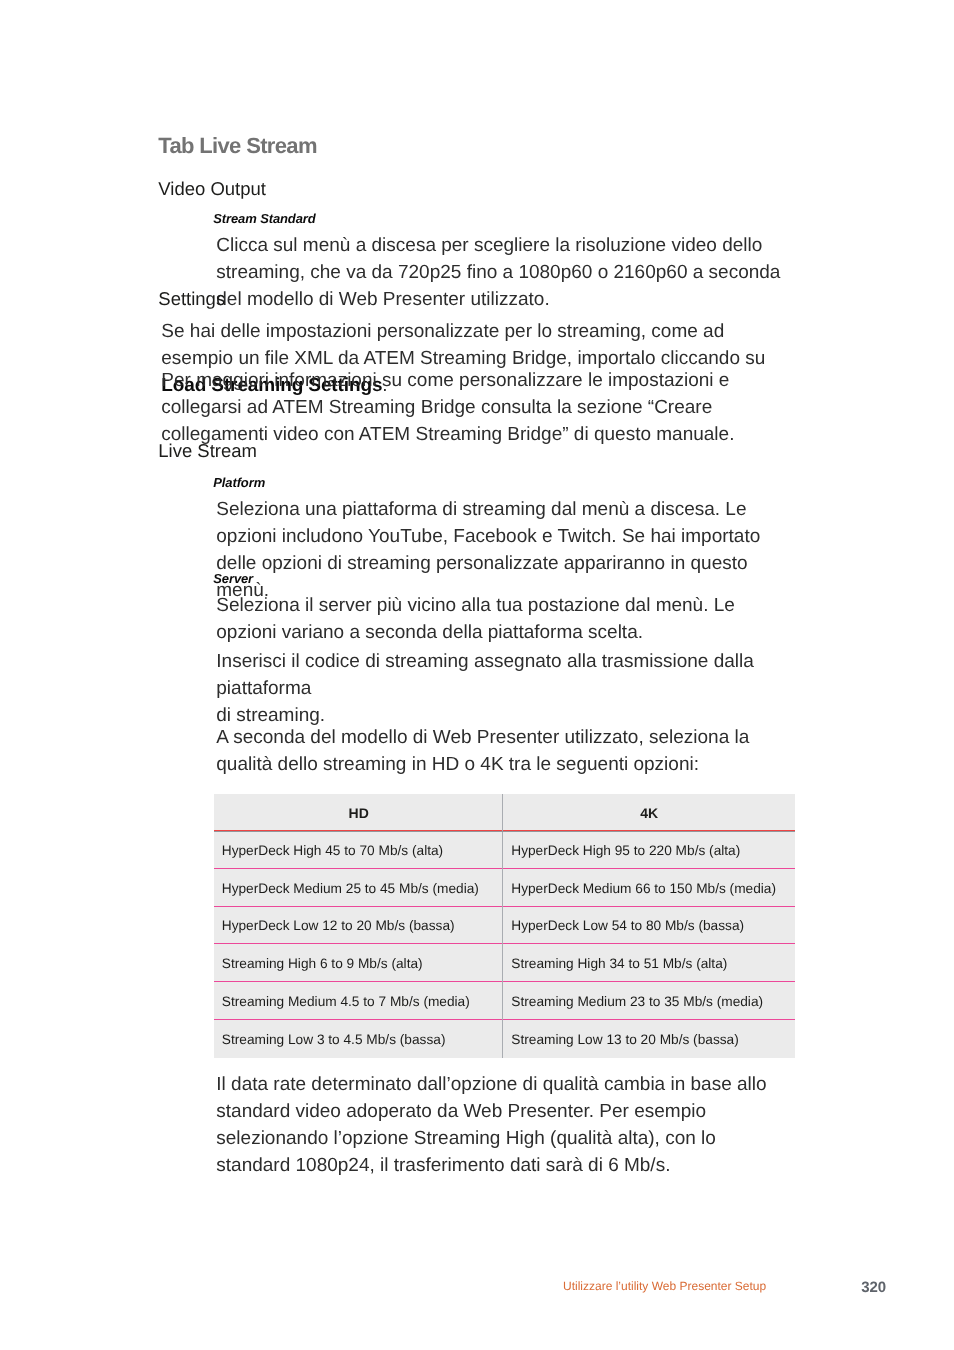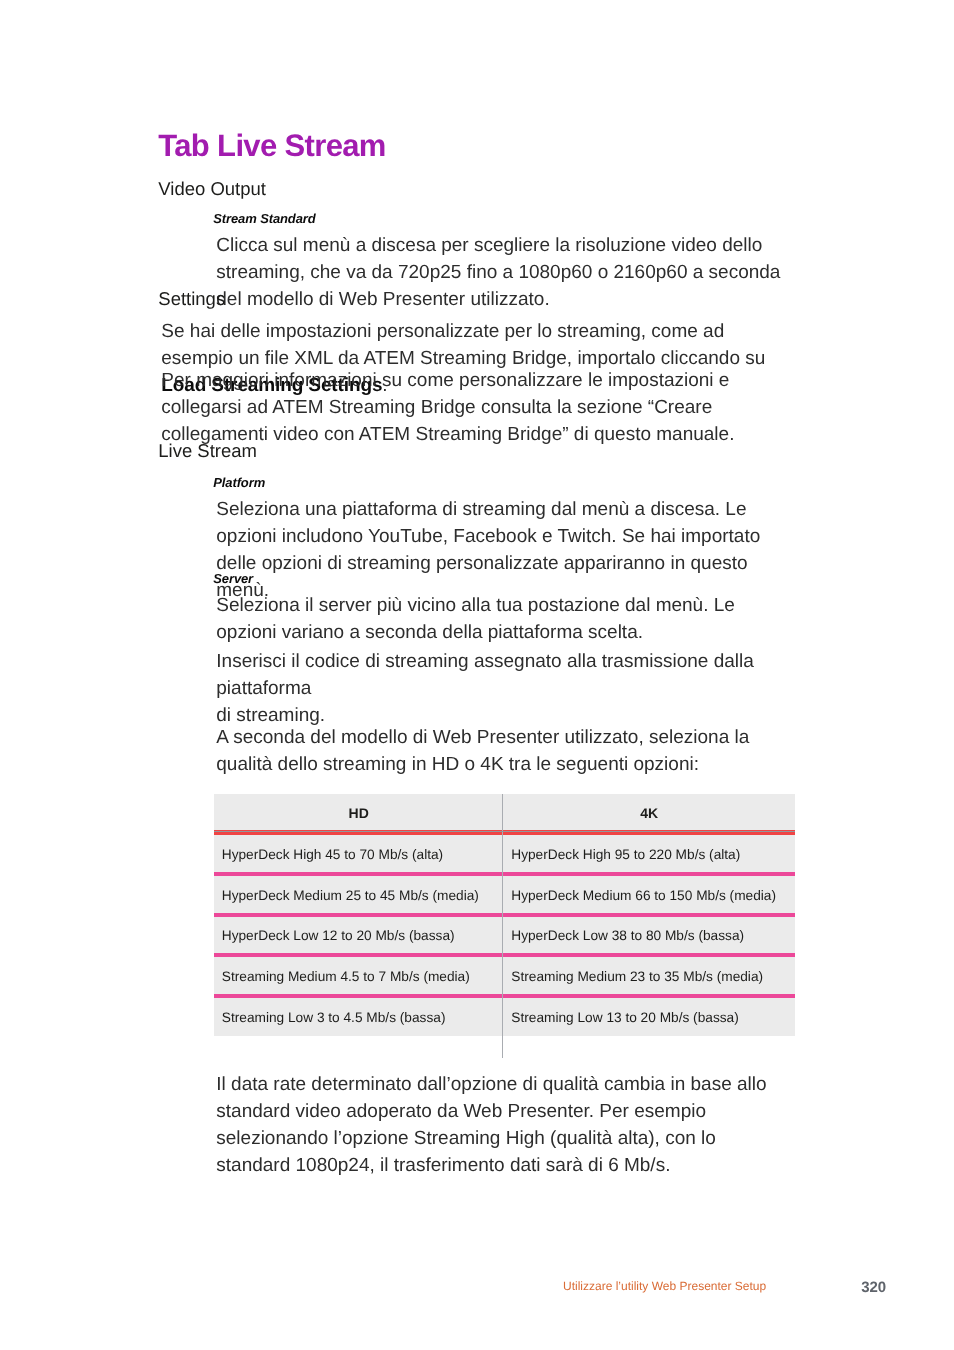--- a/index.html
+++ b/index.html
@@ -9,22 +9,22 @@
     font-family:"Liberation Sans", sans-serif;
     -webkit-font-smoothing:antialiased;
     text-rendering:geometricPrecision;
     color:#231f20;
   }
   .page { position:relative; width:954px; height:1350px; overflow:hidden; background:#fff; }
 
   .col { position:absolute; left:158.3px; top:0; width:634px; }
 
   .title {
-    color:#a21caf;
-    font-size:31px;
+    color:#737373;
+    font-size:22px;
     font-weight:bold;
     letter-spacing:-0.65px;
     line-height:24px;
     position:absolute;
     left:0;
     top:134.2px;
     white-space:nowrap;
   }
 
   .h2 {
@@ -79,30 +79,30 @@
     padding:1.8px 0 0 7.8px;
     margin:0;
     text-align:left;
     vertical-align:middle;
     font-weight:normal;
     font-size:13.7px;
     line-height:35px;
     height:35px;
     color:#1d1d1b;
     box-sizing:content-box;
-    border-bottom:4px solid #ec4899;
+    border-bottom:1px solid #ec4899;
   }
   .tbl th {
     text-align:center;
     font-weight:bold;
     font-size:14px;
     padding:2px 0 0 0;
     height:34.3px;
     line-height:34.3px;
-    border-bottom:5px solid #ef4444;
+    border-bottom:1px solid #ef4444;
   }
   .tbl tr:last-child td { border-bottom:none; height:36px; line-height:36px; }
   .hdr-rule {
     position:absolute;
     left:0; top:37.2px;
     width:581px; height:1.2px;
     background:#93969b;
   }
   .col-div {
     position:absolute;
@@ -188,21 +188,25 @@
             <tr>
               <td>HyperDeck High 45 to 70 Mb/s (alta)</td>
               <td>HyperDeck High 95 to 220 Mb/s (alta)</td>
             </tr>
             <tr>
               <td>HyperDeck Medium 25 to 45 Mb/s (media)</td>
               <td>HyperDeck Medium 66 to 150 Mb/s (media)</td>
             </tr>
             <tr>
               <td>HyperDeck Low 12 to 20 Mb/s (bassa)</td>
-              <td>HyperDeck Low 38 to 80 Mb/s (bassa)</td>
+              <td>HyperDeck Low 54 to 80 Mb/s (bassa)</td>
+            </tr>
+            <tr>
+              <td>Streaming High 6 to 9 Mb/s (alta)</td>
+              <td>Streaming High 34 to 51 Mb/s (alta)</td>
             </tr>
             <tr>
               <td>Streaming Medium 4.5 to 7 Mb/s (media)</td>
               <td>Streaming Medium 23 to 35 Mb/s (media)</td>
             </tr>
             <tr>
               <td>Streaming Low 3 to 4.5 Mb/s (bassa)</td>
               <td>Streaming Low 13 to 20 Mb/s (bassa)</td>
             </tr>
           </tbody>

